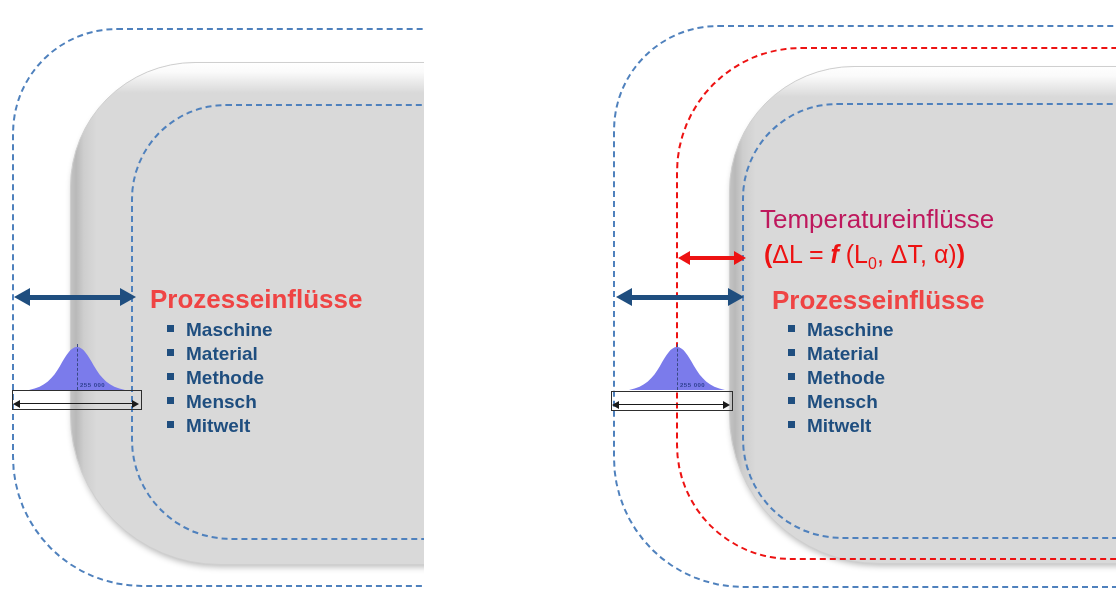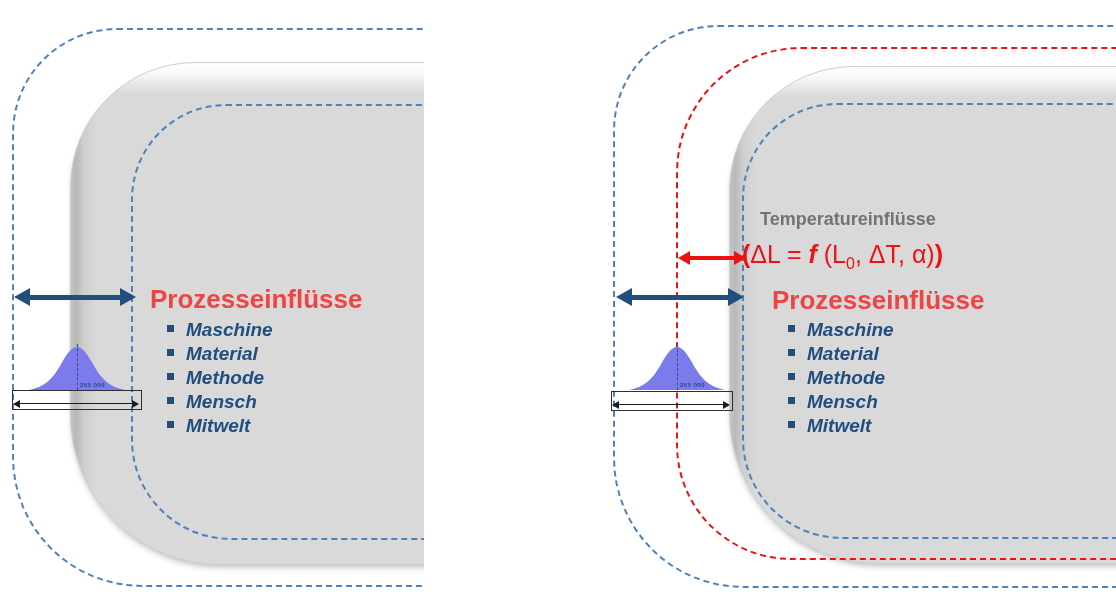--- a/index.html
+++ b/index.html
@@ -53,29 +53,29 @@
   .harrow.red .shaft{left:9px;right:9px;height:4px;margin-top:-2px;background:#ED1212;}
   .harrow.red::before,.harrow.red::after{margin-top:-7px;border-width:7px;}
   .harrow.red::before{border-right:12px solid #ED1212;border-left:none;}
   .harrow.red::after{border-left:12px solid #ED1212;border-right:none;}
 
   
   .title-blue{
     position:absolute;color:#ef4444;font-weight:700;font-size:26px;line-height:26px;white-space:nowrap;
   }
   .title-red{
-    position:absolute;color:#737373;font-weight:700;font-size:18px;line-height:26px;white-space:nowrap;
+    position:absolute;color:#be185d;font-weight:400;font-size:26px;line-height:26px;white-space:nowrap;
   }
   .formula{
     position:absolute;color:#ED1212;font-size:25px;line-height:28px;white-space:nowrap;font-weight:400;
   }
   .formula .b{font-weight:700;}
   .formula .fi{font-weight:700;font-style:italic;}
   .formula sub{font-size:16px;}
-  .blist{position:absolute;margin:0;padding:0;list-style:none;font-style:italic;}
+  .blist{position:absolute;margin:0;padding:0;list-style:none;}
   .blist li{position:relative;height:24px;white-space:nowrap;}
   .blist .sq{
     display:inline-block;width:7px;height:7px;background:#1F4E7F;
     vertical-align:middle;margin-right:12px;margin-bottom:4px;
   }
   .blist .btxt{
     display:inline-block;color:#1F4E7F;font-weight:700;font-size:19px;line-height:24px;vertical-align:middle;
   }
 </style>
 </head>
@@ -139,21 +139,21 @@
 
     <span class="harrow red" style="left:120px;top:251px;width:68px;z-index:7;">
         <span class="shaft"></span>
       </span>
 
     <span class="harrow" style="left:58px;top:288px;width:128px;z-index:7;">
         <span class="shaft"></span>
       </span>
 
     <h2 class="title-red" style="left:202px;top:206px;z-index:8;margin:0;">Temperatureinflüsse</h2>
-    <div class="formula" style="left:184px;top:240px;z-index:8;">
+    <div class="formula" style="left:206px;top:240px;z-index:8;">
       <span class="b">(</span><span>ΔL = </span><span class="fi">f</span><span> (L</span><sub>0</sub><span>, ΔT, </span><span>α</span><span>)</span><span class="b">)</span>
     </div>
 
     <h2 class="title-blue" style="left:214px;top:287px;z-index:8;margin:0;">Prozesseinflüsse</h2>
     <ul class="blist" style="left:230px;top:318px;z-index:8;">
       <li><span class="sq"></span><span class="btxt">Maschine</span></li>
       <li><span class="sq"></span><span class="btxt">Material</span></li>
       <li><span class="sq"></span><span class="btxt">Methode</span></li>
       <li><span class="sq"></span><span class="btxt">Mensch</span></li>
       <li><span class="sq"></span><span class="btxt">Mitwelt</span></li>

